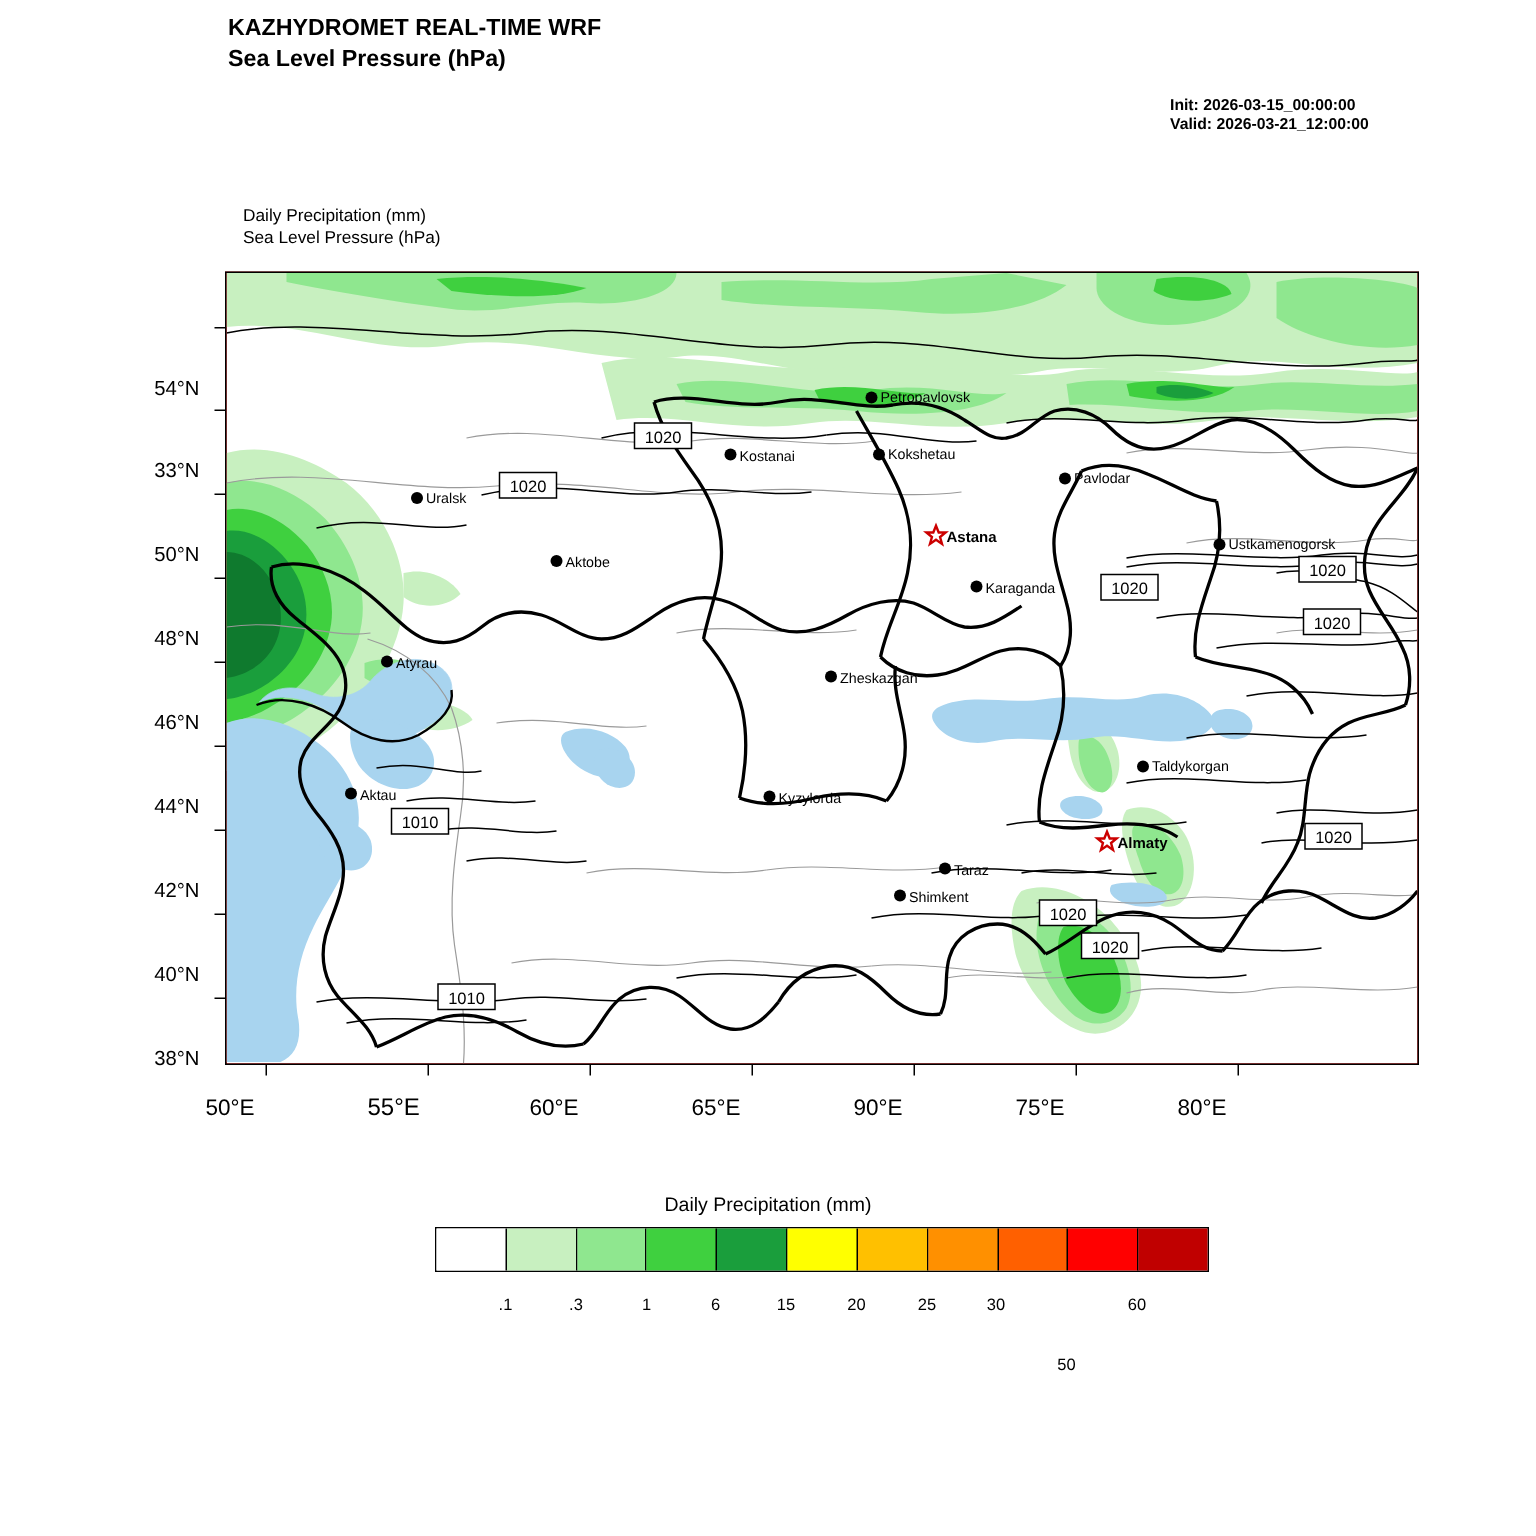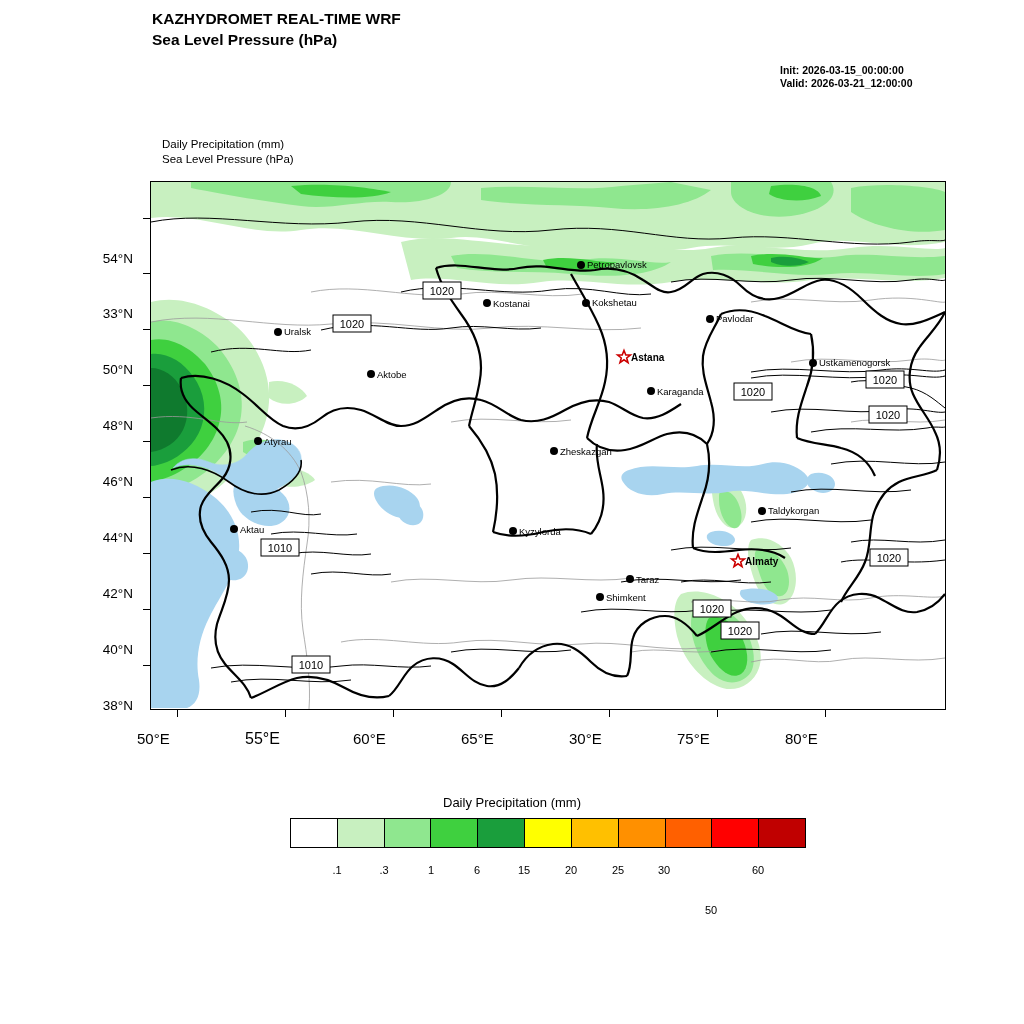--- a/index.html
+++ b/index.html
@@ -444,21 +444,21 @@
 <div class="axis-label ylab" style="left:63px; top:434px;">46°N</div>
 <div class="axis-label ylab" style="left:63px; top:490px;">44°N</div>
 <div class="axis-label ylab" style="left:63px; top:546px;">42°N</div>
 <div class="axis-label ylab" style="left:63px; top:602px;">40°N</div>
 <div class="axis-label ylab" style="left:63px; top:658px;">38°N</div>
 
 <div class="axis-label xlab" style="left:137px; top:730px; font-size:15px;">50°E</div>
 <div class="axis-label xlab" style="left:245px; top:730px; font-size:16px;">55°E</div>
 <div class="axis-label xlab" style="left:353px; top:730px; font-size:15px;">60°E</div>
 <div class="axis-label xlab" style="left:461px; top:730px; font-size:15px;">65°E</div>
-<div class="axis-label xlab" style="left:569px; top:730px; font-size:15px;">30°E</div>
+<div class="axis-label xlab" style="left:569px; top:730px; font-size:15px;">90°E</div>
 <div class="axis-label xlab" style="left:677px; top:730px; font-size:15px;">75°E</div>
 <div class="axis-label xlab" style="left:785px; top:730px; font-size:15px;">80°E</div>
 
 <div id="colorbar-title">Daily Precipitation (mm)</div>
 
 <div id="colorbar">
   <div class="cb-cell" style="background:#ffffff"></div>
   <div class="cb-cell" style="background:#c8f0c0"></div>
   <div class="cb-cell" style="background:#8fe78f"></div>
   <div class="cb-cell" style="background:#3fd03f"></div>

